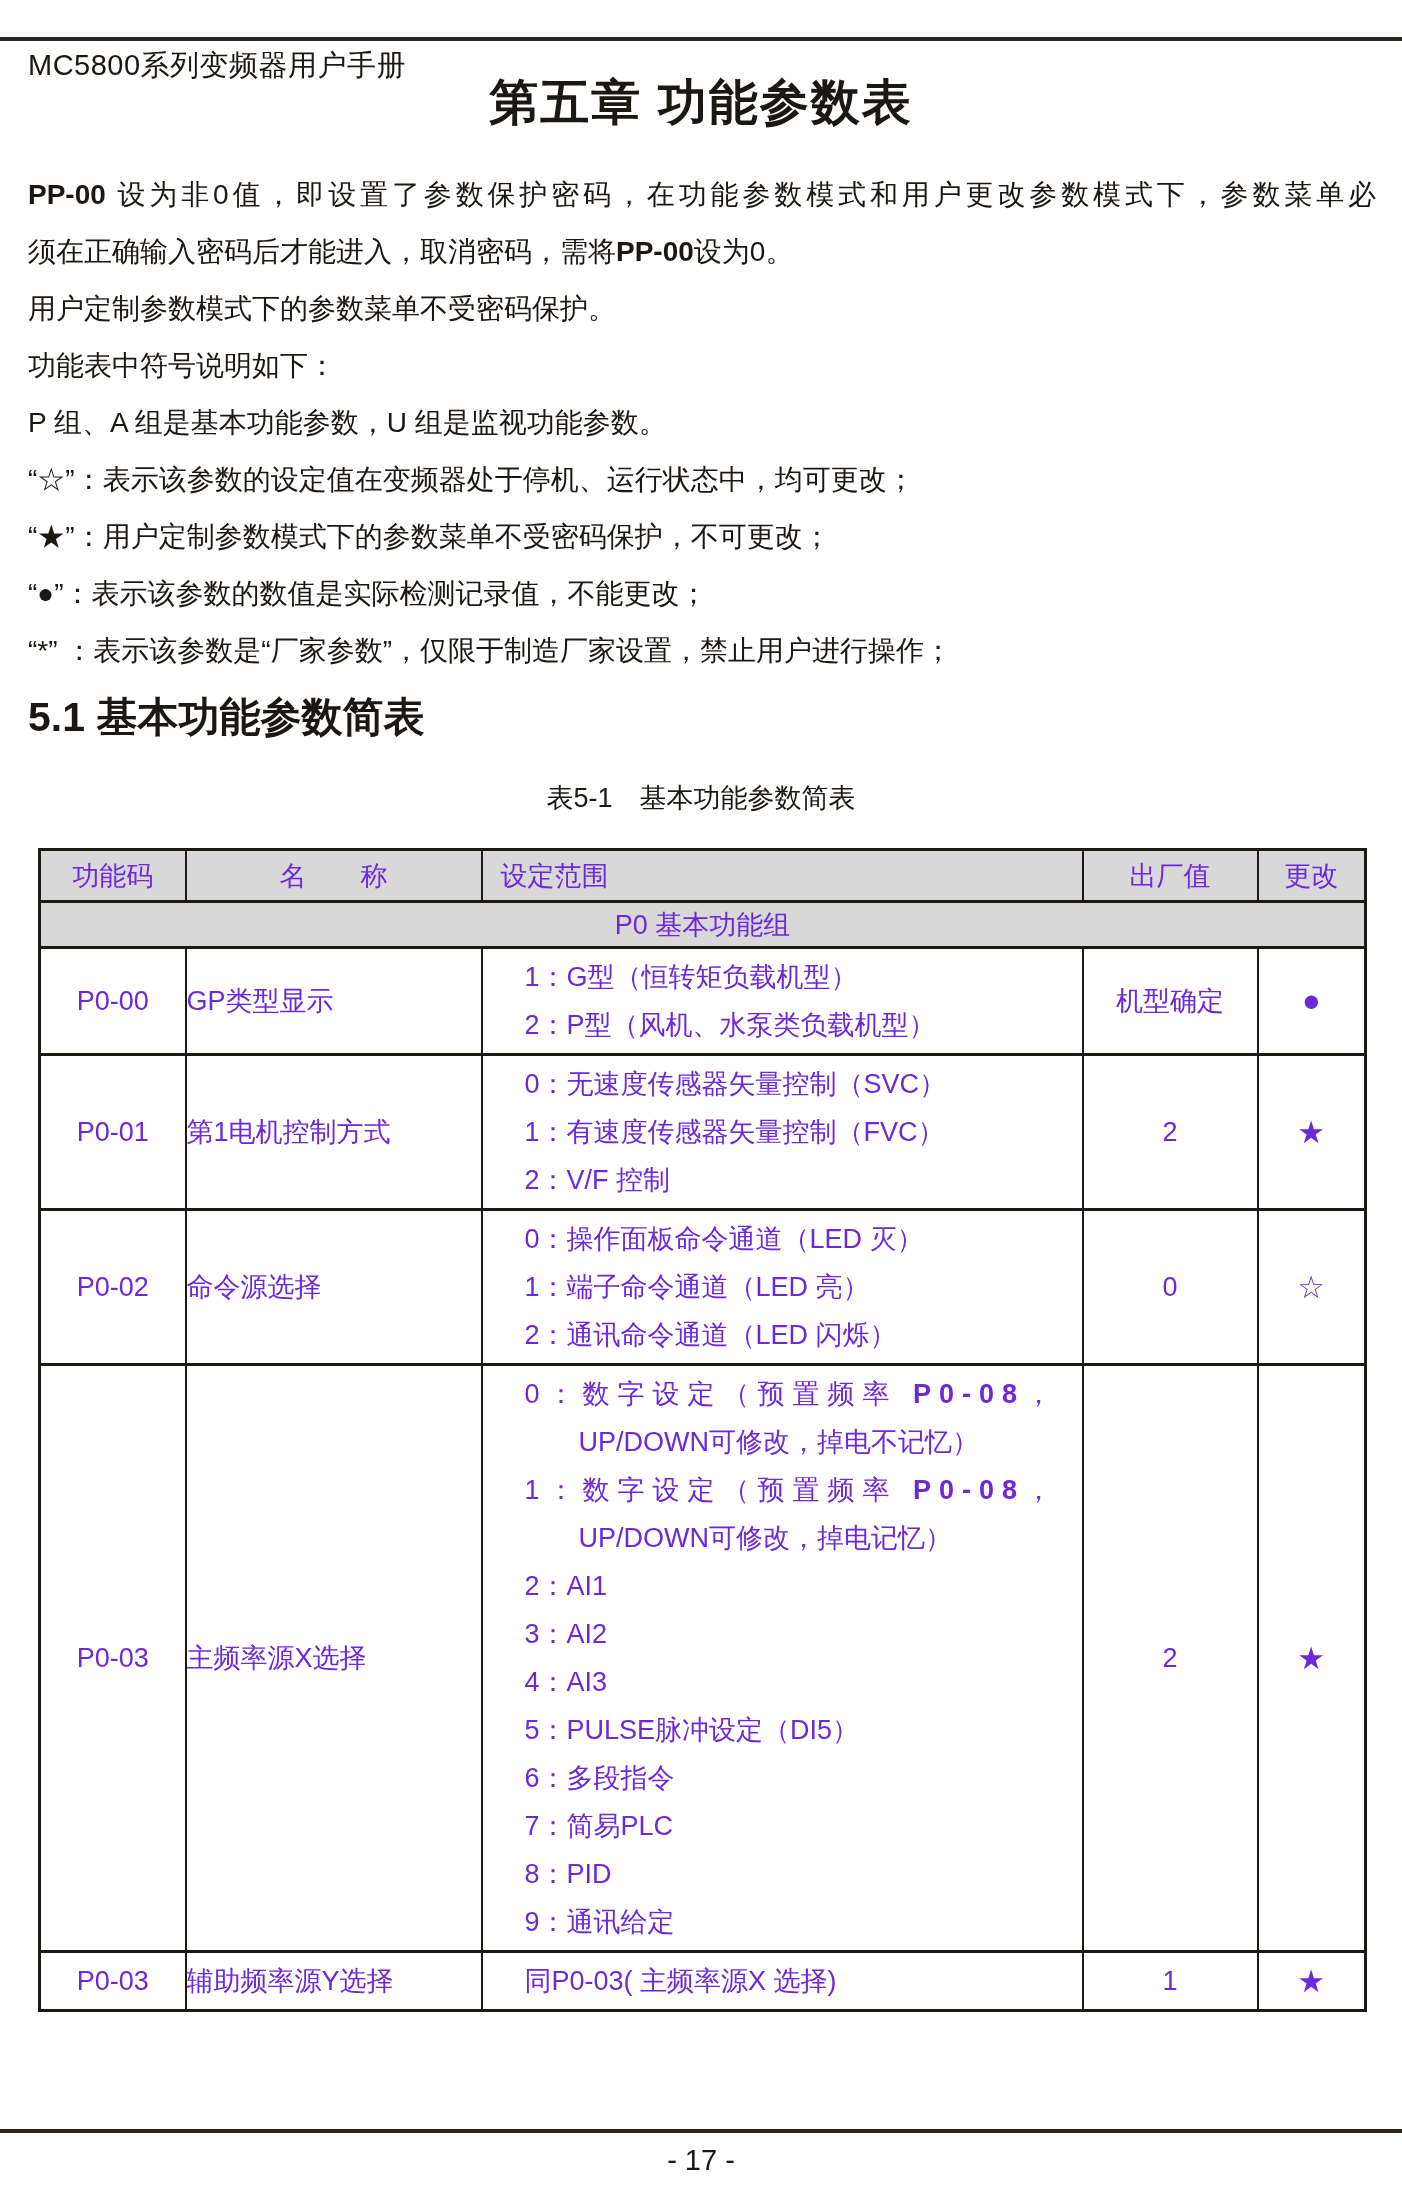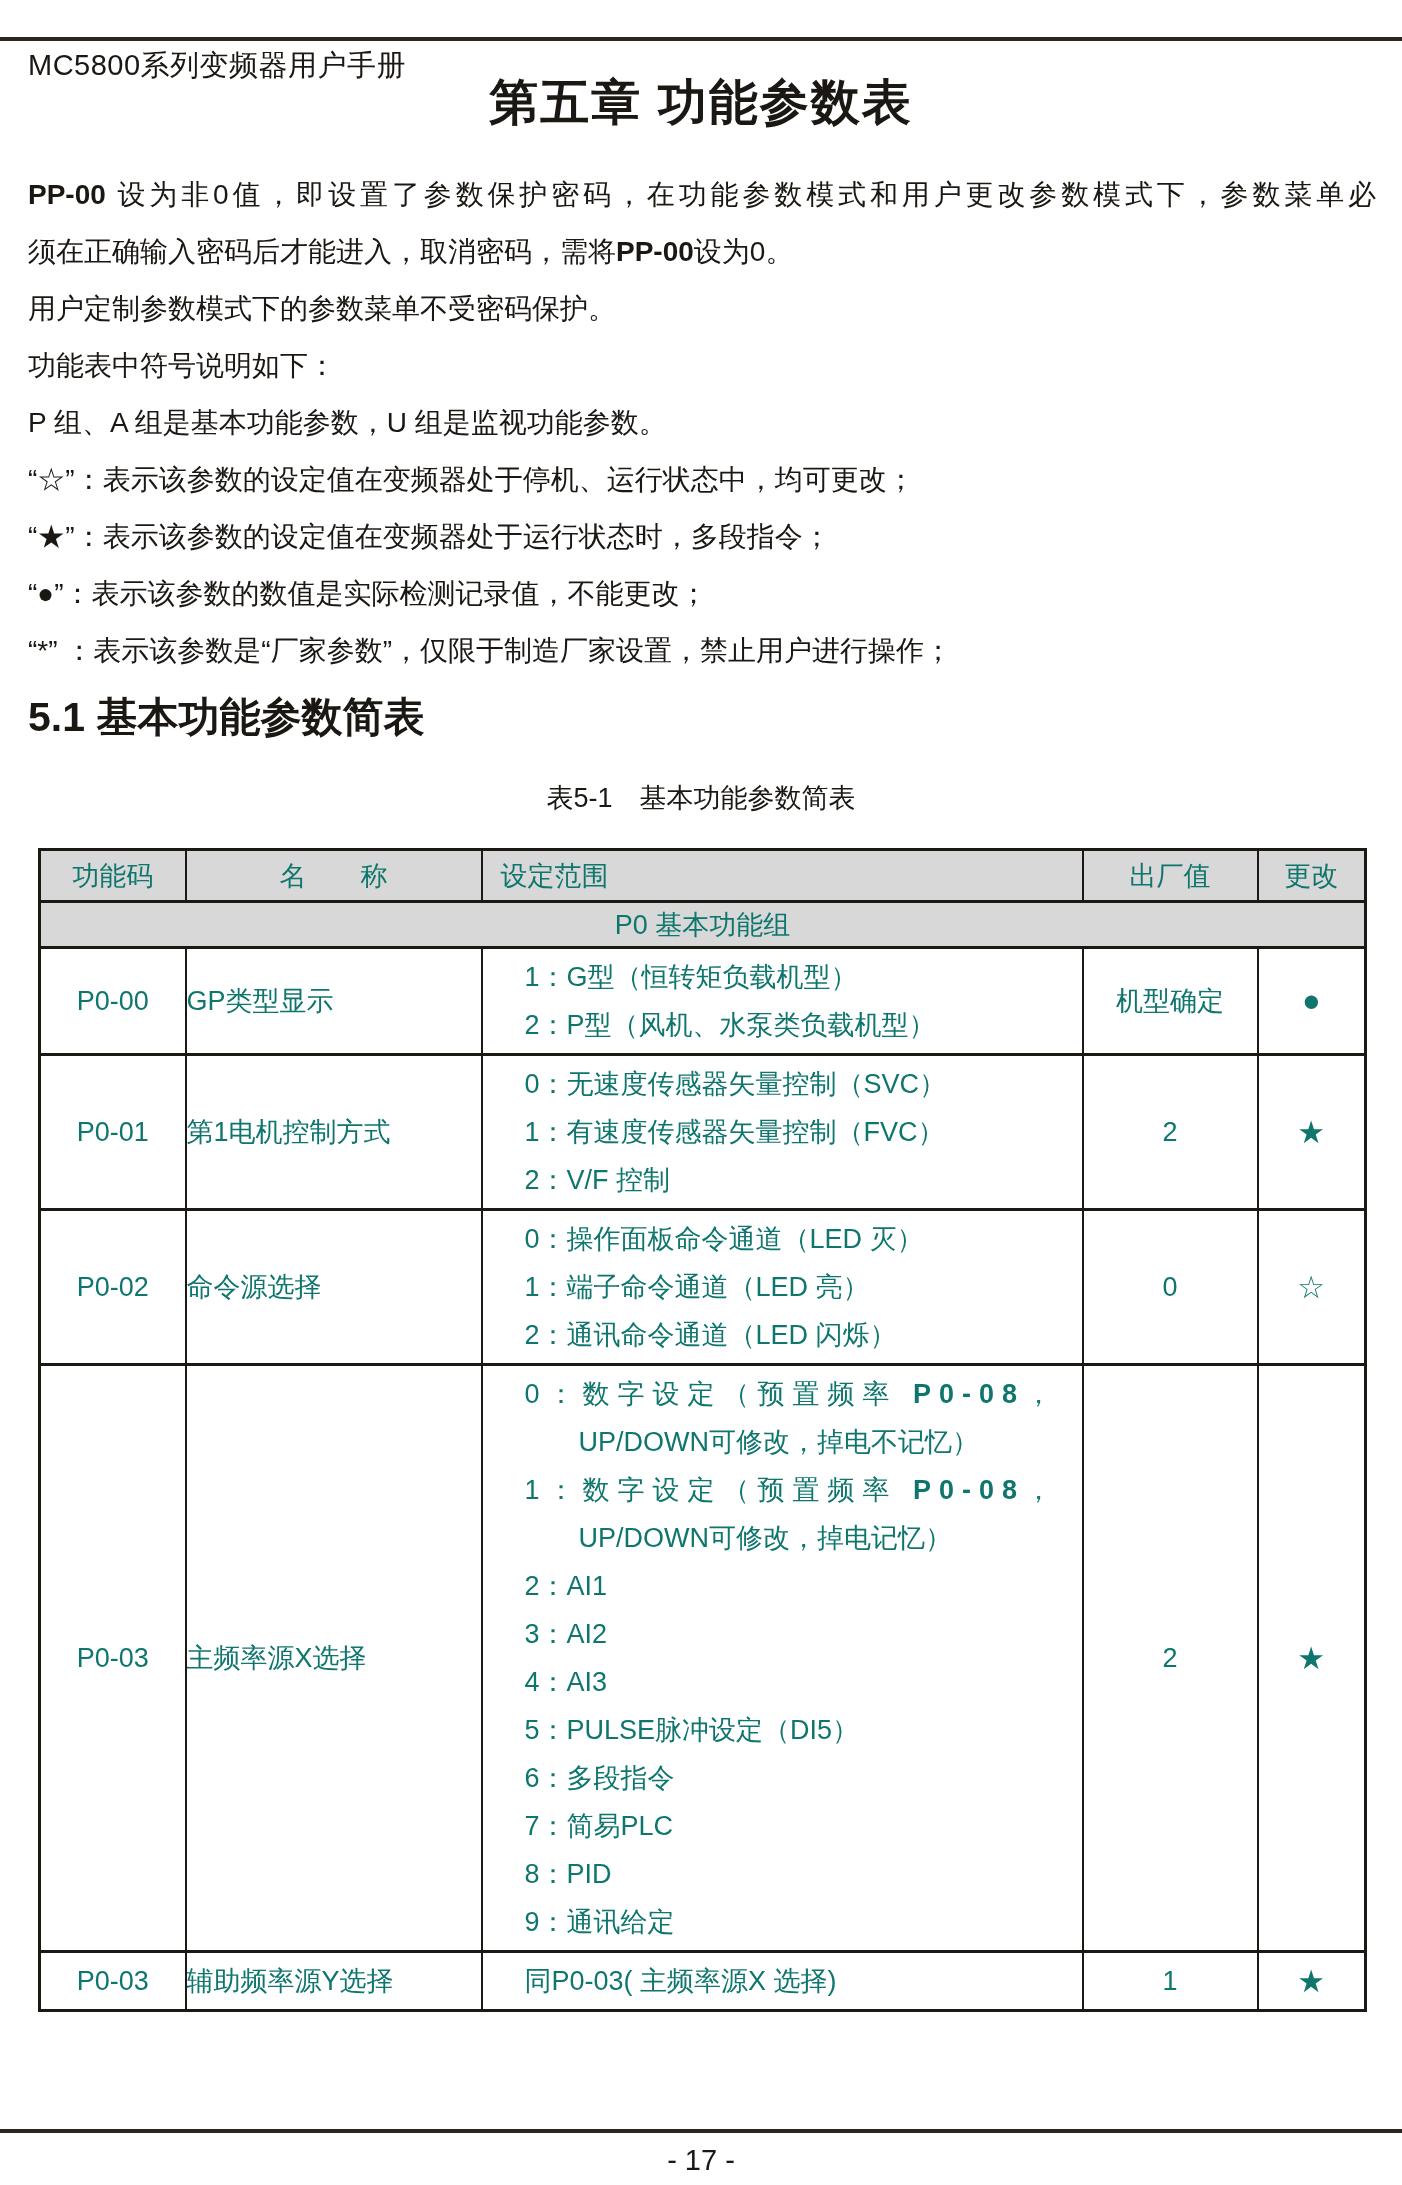--- a/index.html
+++ b/index.html
@@ -77,21 +77,21 @@
     font-size: 27px;
   }
   .param-table {
     position: absolute;
     top: 848px;
     left: 38px;
     width: 1326px;
     border-collapse: collapse;
     table-layout: fixed;
     font-size: 27px;
-    color: #0f766e;
+    color: #6d28d9;
   }
   .param-table, .param-table th, .param-table td {
     border: 2px solid #1c1915;
   }
   .param-table { border-width: 3px; }
   .param-table th, .param-table td {
     border-top-width: 3px;
     border-bottom-width: 3px;
     padding: 0;
   }
@@ -159,21 +159,21 @@
 
   <h1 class="chapter-title">第五章 功能参数表</h1>
 
   <div class="intro-block" id="intro-lines">
       <p class="fill"><span class="b">PP-00 </span><span>设为非0值，即设置了参数保护密码，在功能参数模式和用户更改参数模式下，参数菜单必</span></p>
       <p><span>须在正确输入密码后才能进入，取消密码，需将</span><span class="b">PP-00</span><span>设为0。</span></p>
       <p><span>用户定制参数模式下的参数菜单不受密码保护。</span></p>
       <p><span>功能表中符号说明如下：</span></p>
       <p><span>P 组、A 组是基本功能参数，U 组是监视功能参数。</span></p>
       <p><span>“☆”：表示该参数的设定值在变频器处于停机、运行状态中，均可更改；</span></p>
-      <p><span>“★”：表示该参数的设定值在变频器处于运行状态时，多段指令；</span></p>
+      <p><span>“★”：用户定制参数模式下的参数菜单不受密码保护，不可更改；</span></p>
       <p><span>“●”：表示该参数的数值是实际检测记录值，不能更改；</span></p>
       <p><span>“*” ：表示该参数是“厂家参数”，仅限于制造厂家设置，禁止用户进行操作；</span></p>
     </div>
 
   <h2 class="section-heading">5.1 基本功能参数简表</h2>
 
   <div class="table-caption">表5-1　基本功能参数简表</div>
 
   <table class="param-table">
     <colgroup>

